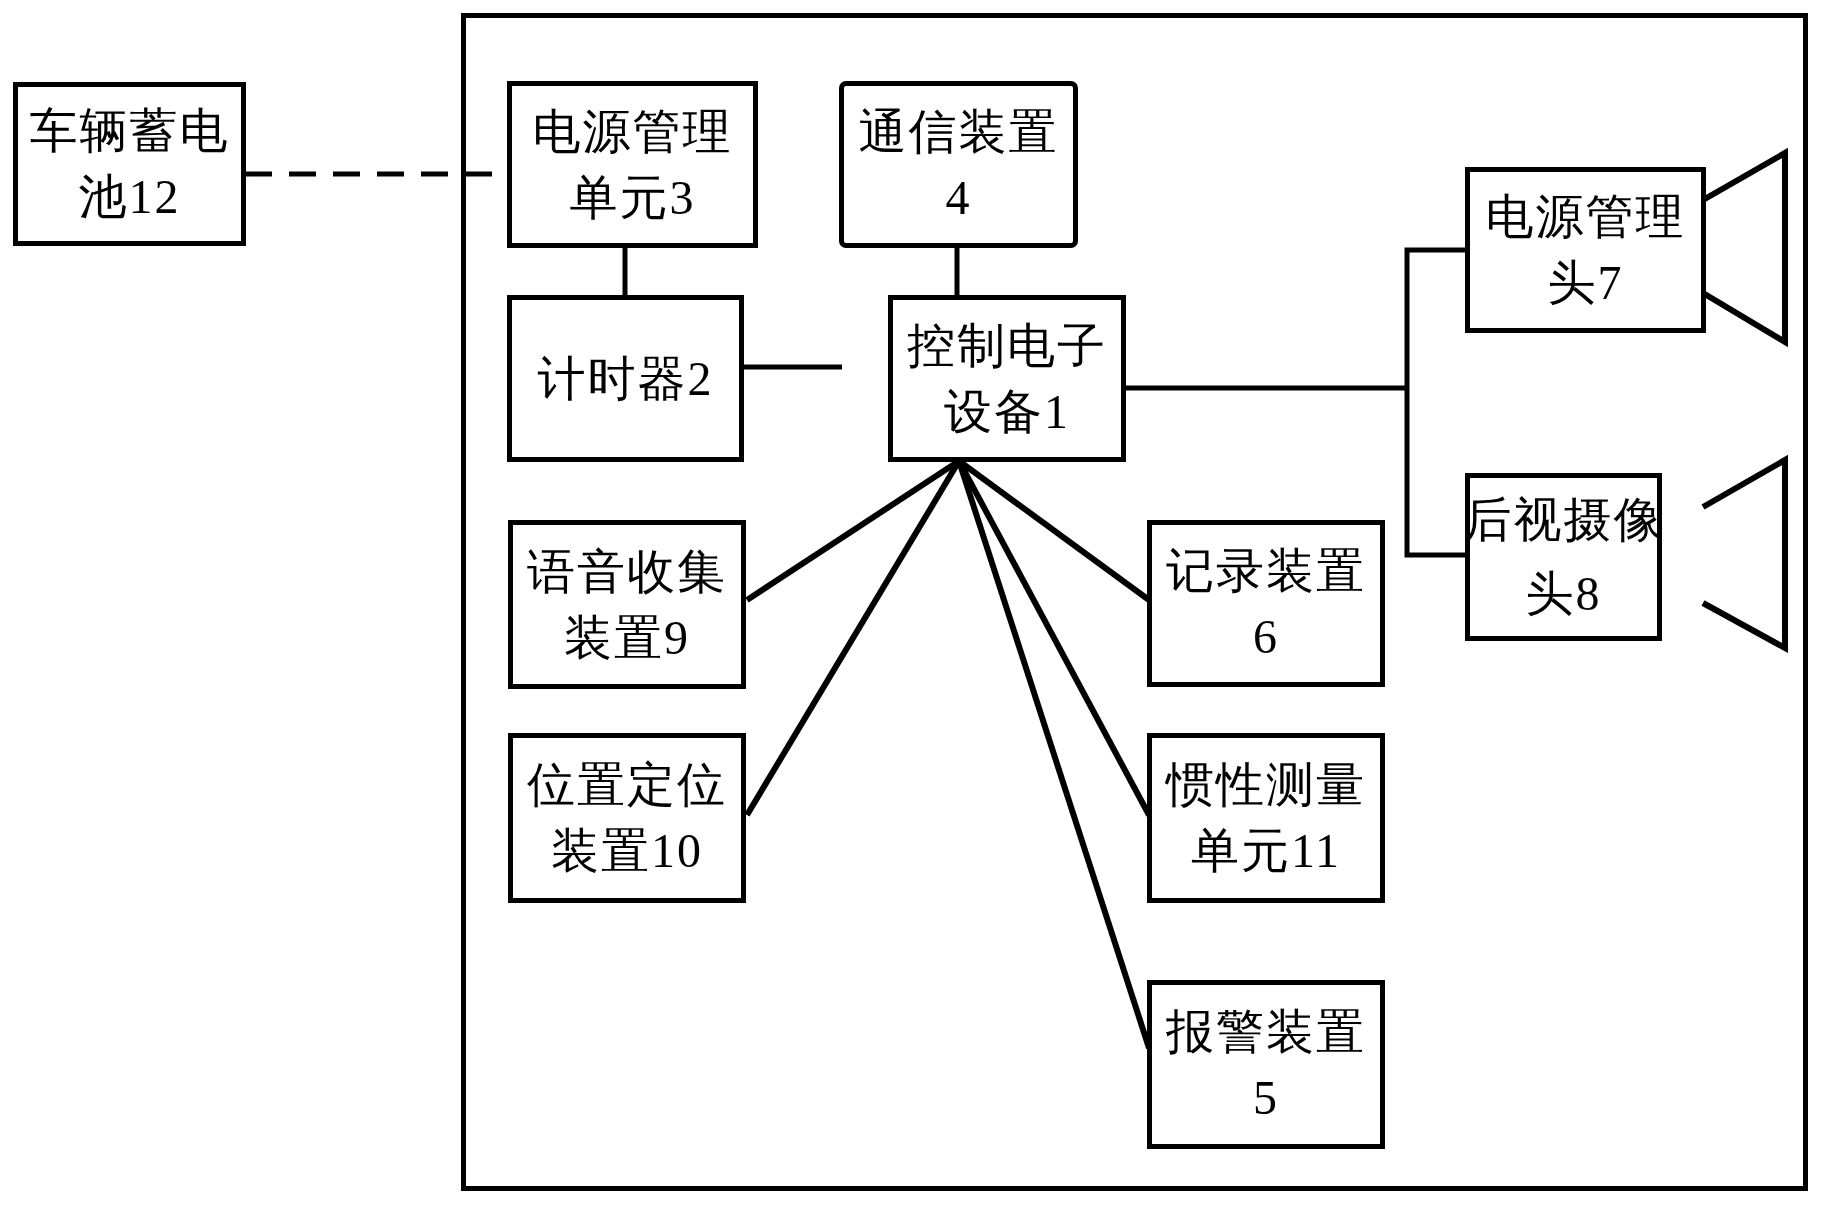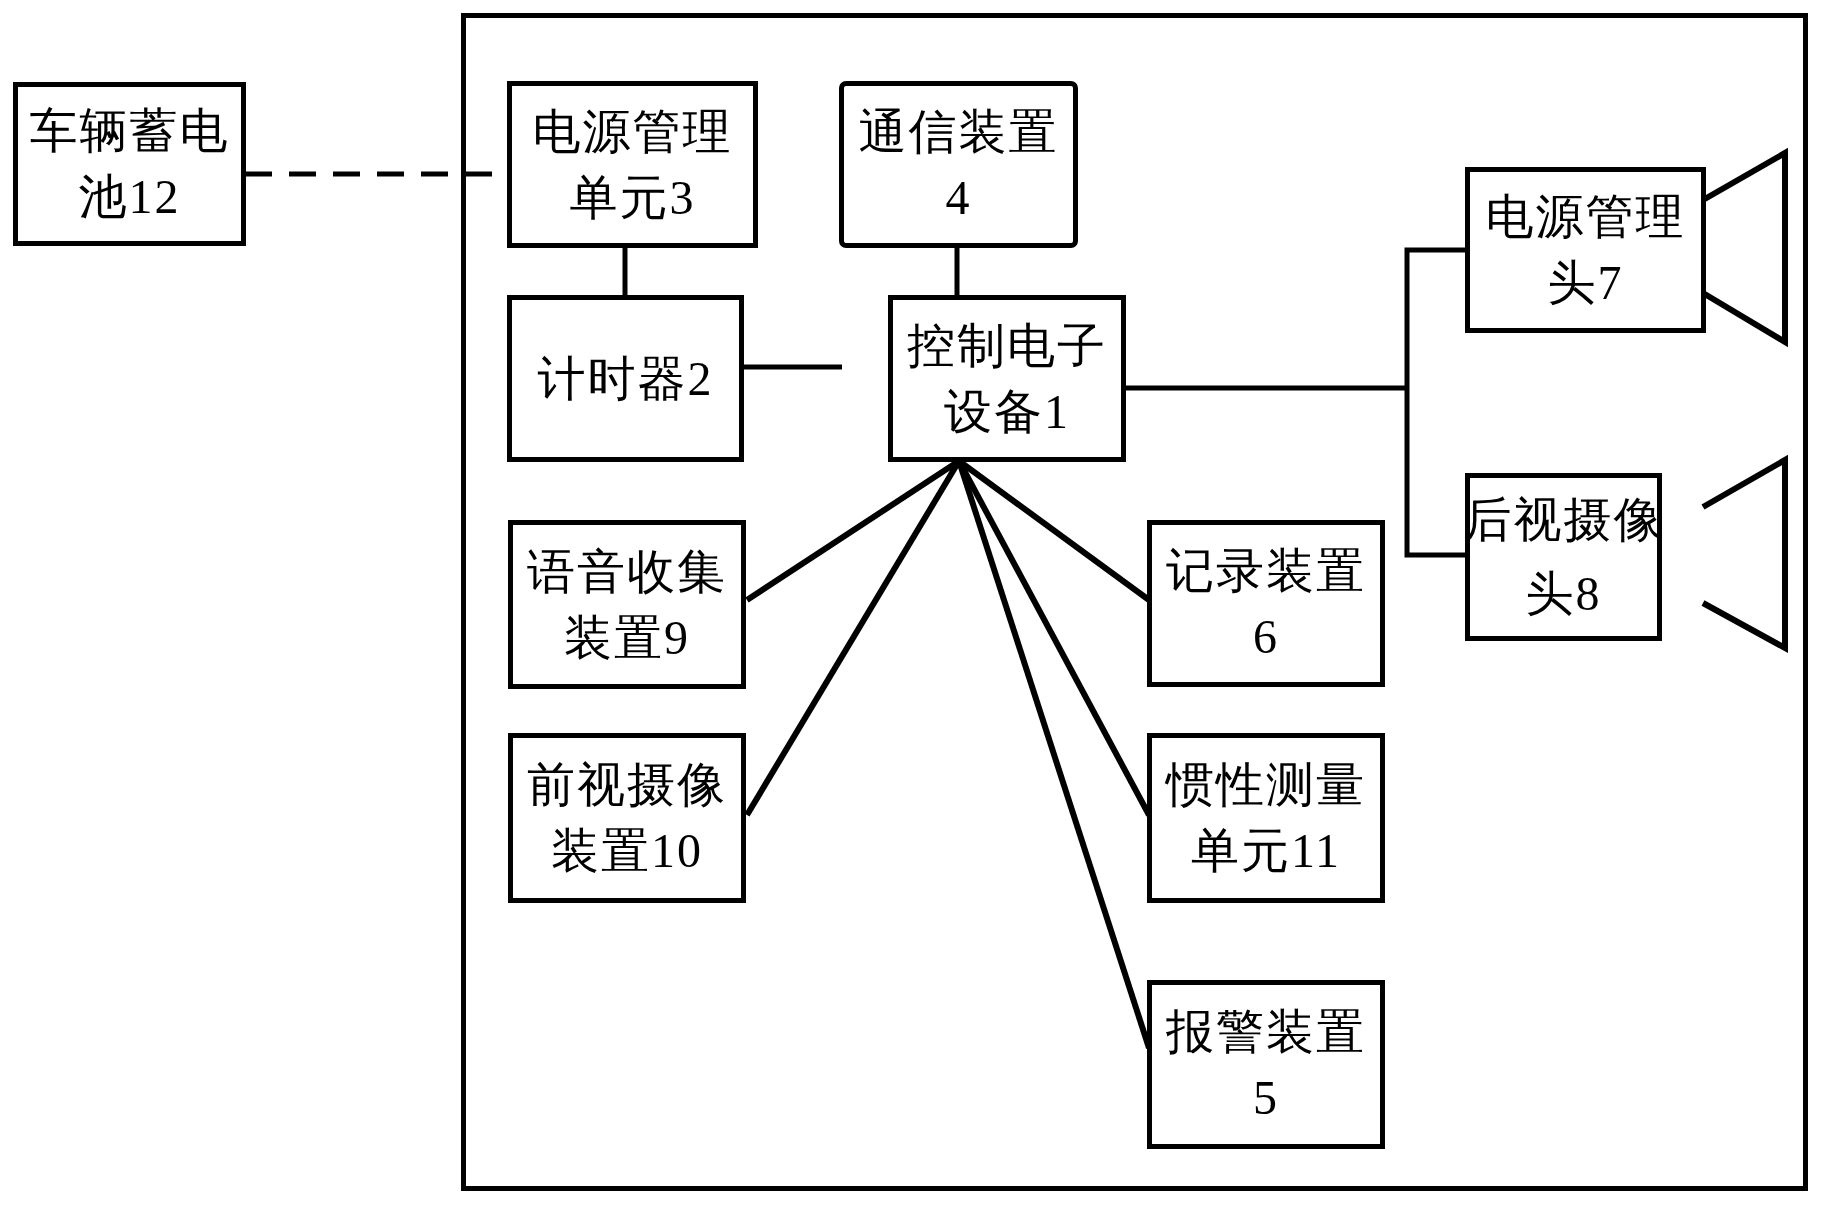--- a/index.html
+++ b/index.html
@@ -121,21 +121,21 @@
     <span class="ln">语音收集</span>
     <span class="ln">装置9</span>
   </div>
 
   <div class="node" id="n-record">
     <span class="ln">记录装置</span>
     <span class="ln">6</span>
   </div>
 
   <div class="node" id="n-position">
-    <span class="ln">前视摄像</span>
+    <span class="ln">位置定位</span>
     <span class="ln">装置10</span>
   </div>
 
   <div class="node" id="n-imu">
     <span class="ln">惯性测量</span>
     <span class="ln">单元11</span>
   </div>
 
   <div class="node" id="n-alarm">
     <span class="ln">报警装置</span>

